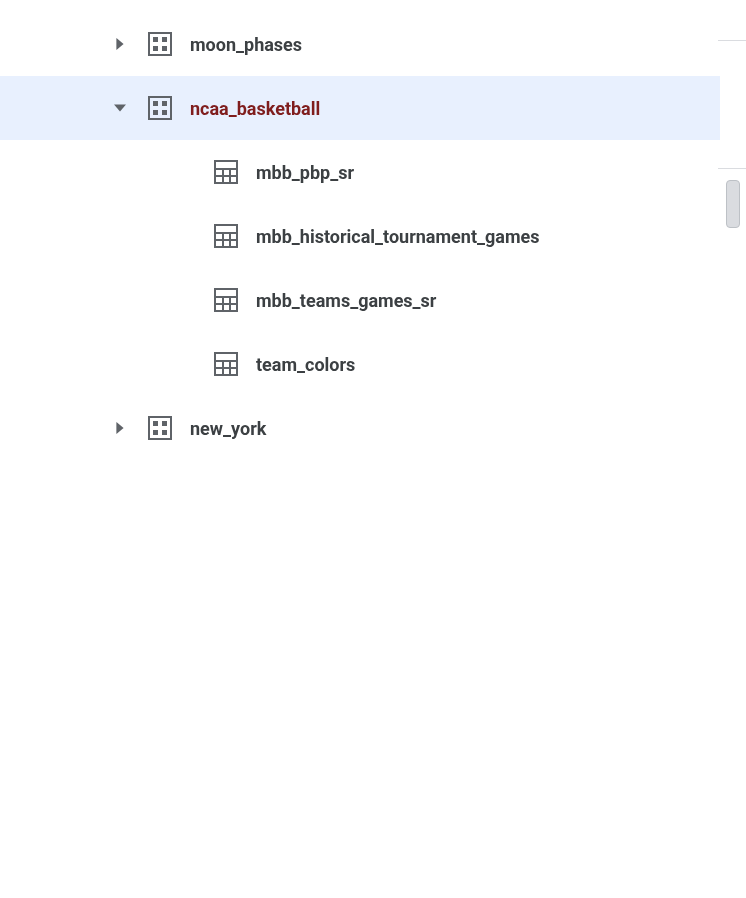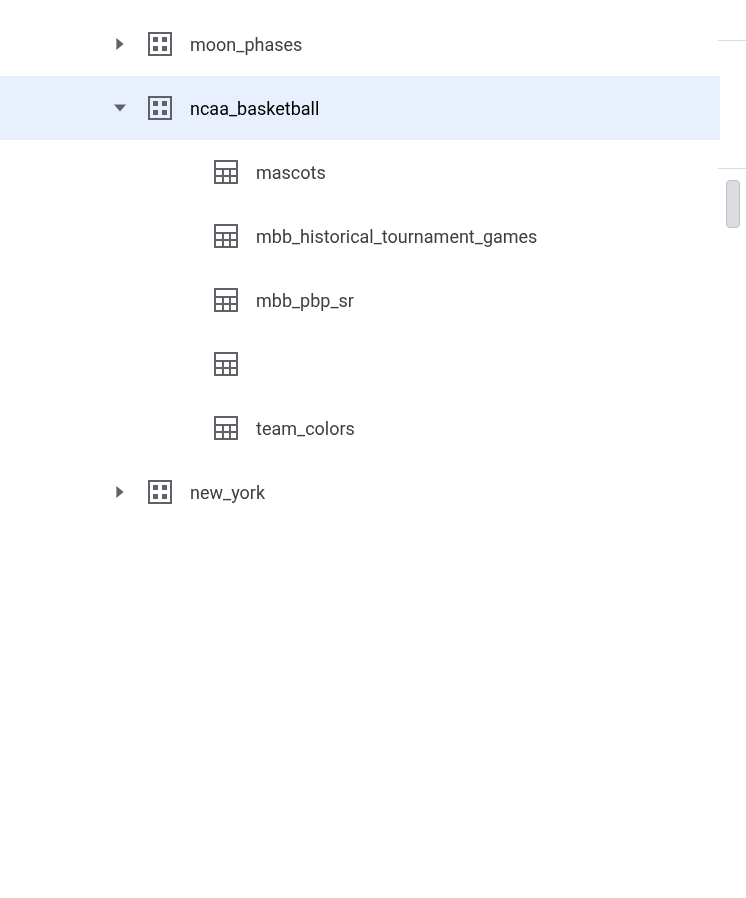--- a/index.html
+++ b/index.html
@@ -18,23 +18,24 @@
     height: 100%;
     overflow-y: auto;
     padding-top: 12px;
   }
   .row {
     display: flex;
     align-items: center;
     height: 64px;
     cursor: pointer;
     user-select: none;
+    font-weight: bold;
   }
   .row.selected { background: #e8f0fe; }
-  .row.selected .label { color: #000000; }
+  .row.selected .label { color: #7f1d1d; }
   .spacer-ds { width: 100px; flex-shrink: 0; }
   .spacer-tbl { width: 206px; flex-shrink: 0; }
   .arrow {
     width: 40px;
     height: 40px;
     display: flex;
     align-items: center;
     justify-content: center;
     flex-shrink: 0;
   }
@@ -134,41 +135,35 @@
         <div class="dataset-icon"></div>
       </div>
     <span class="label">ncaa_basketball</span>
   </div>
 
   <div class="row">
     <div class="spacer-tbl"></div>
     <div class="icon-wrap">
         <div class="table-icon"></div>
       </div>
-    <span class="label">mascots</span>
+    <span class="label">mbb_pbp_sr</span>
   </div>
   <div class="row">
     <div class="spacer-tbl"></div>
     <div class="icon-wrap">
         <div class="table-icon"></div>
       </div>
     <span class="label">mbb_historical_tournament_games</span>
   </div>
   <div class="row">
     <div class="spacer-tbl"></div>
     <div class="icon-wrap">
         <div class="table-icon"></div>
       </div>
-    <span class="label">mbb_pbp_sr</span>
-  </div>
-  <div class="row">
-    <div class="spacer-tbl"></div>
-    <div class="icon-wrap">
-        <div class="table-icon"></div>
-      </div>
+    <span class="label">mbb_teams_games_sr</span>
   </div>
   <div class="row">
     <div class="spacer-tbl"></div>
     <div class="icon-wrap">
         <div class="table-icon"></div>
       </div>
     <span class="label">team_colors</span>
   </div>
 
   <div class="row">

